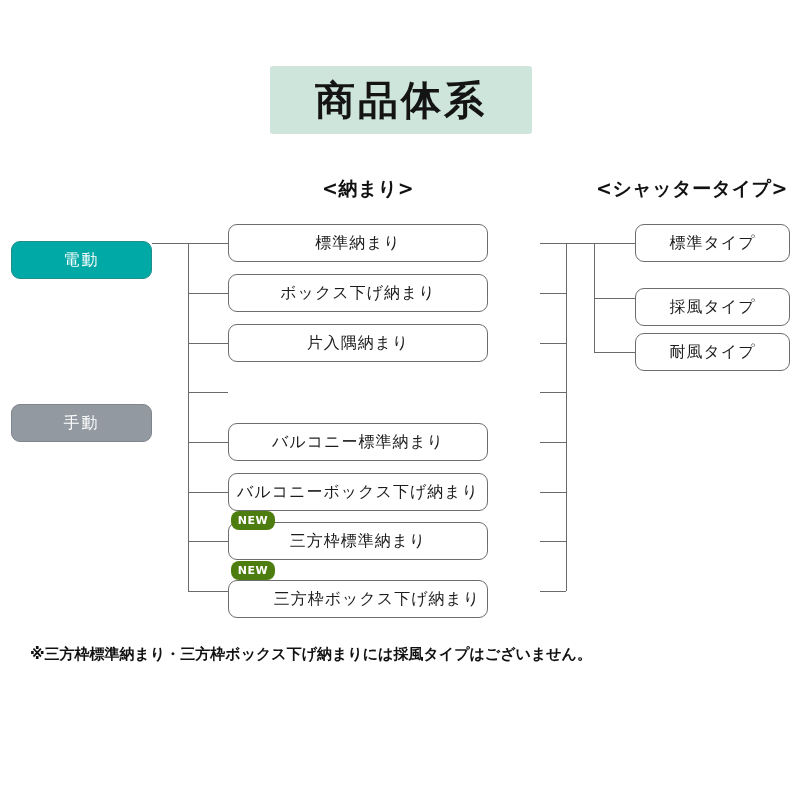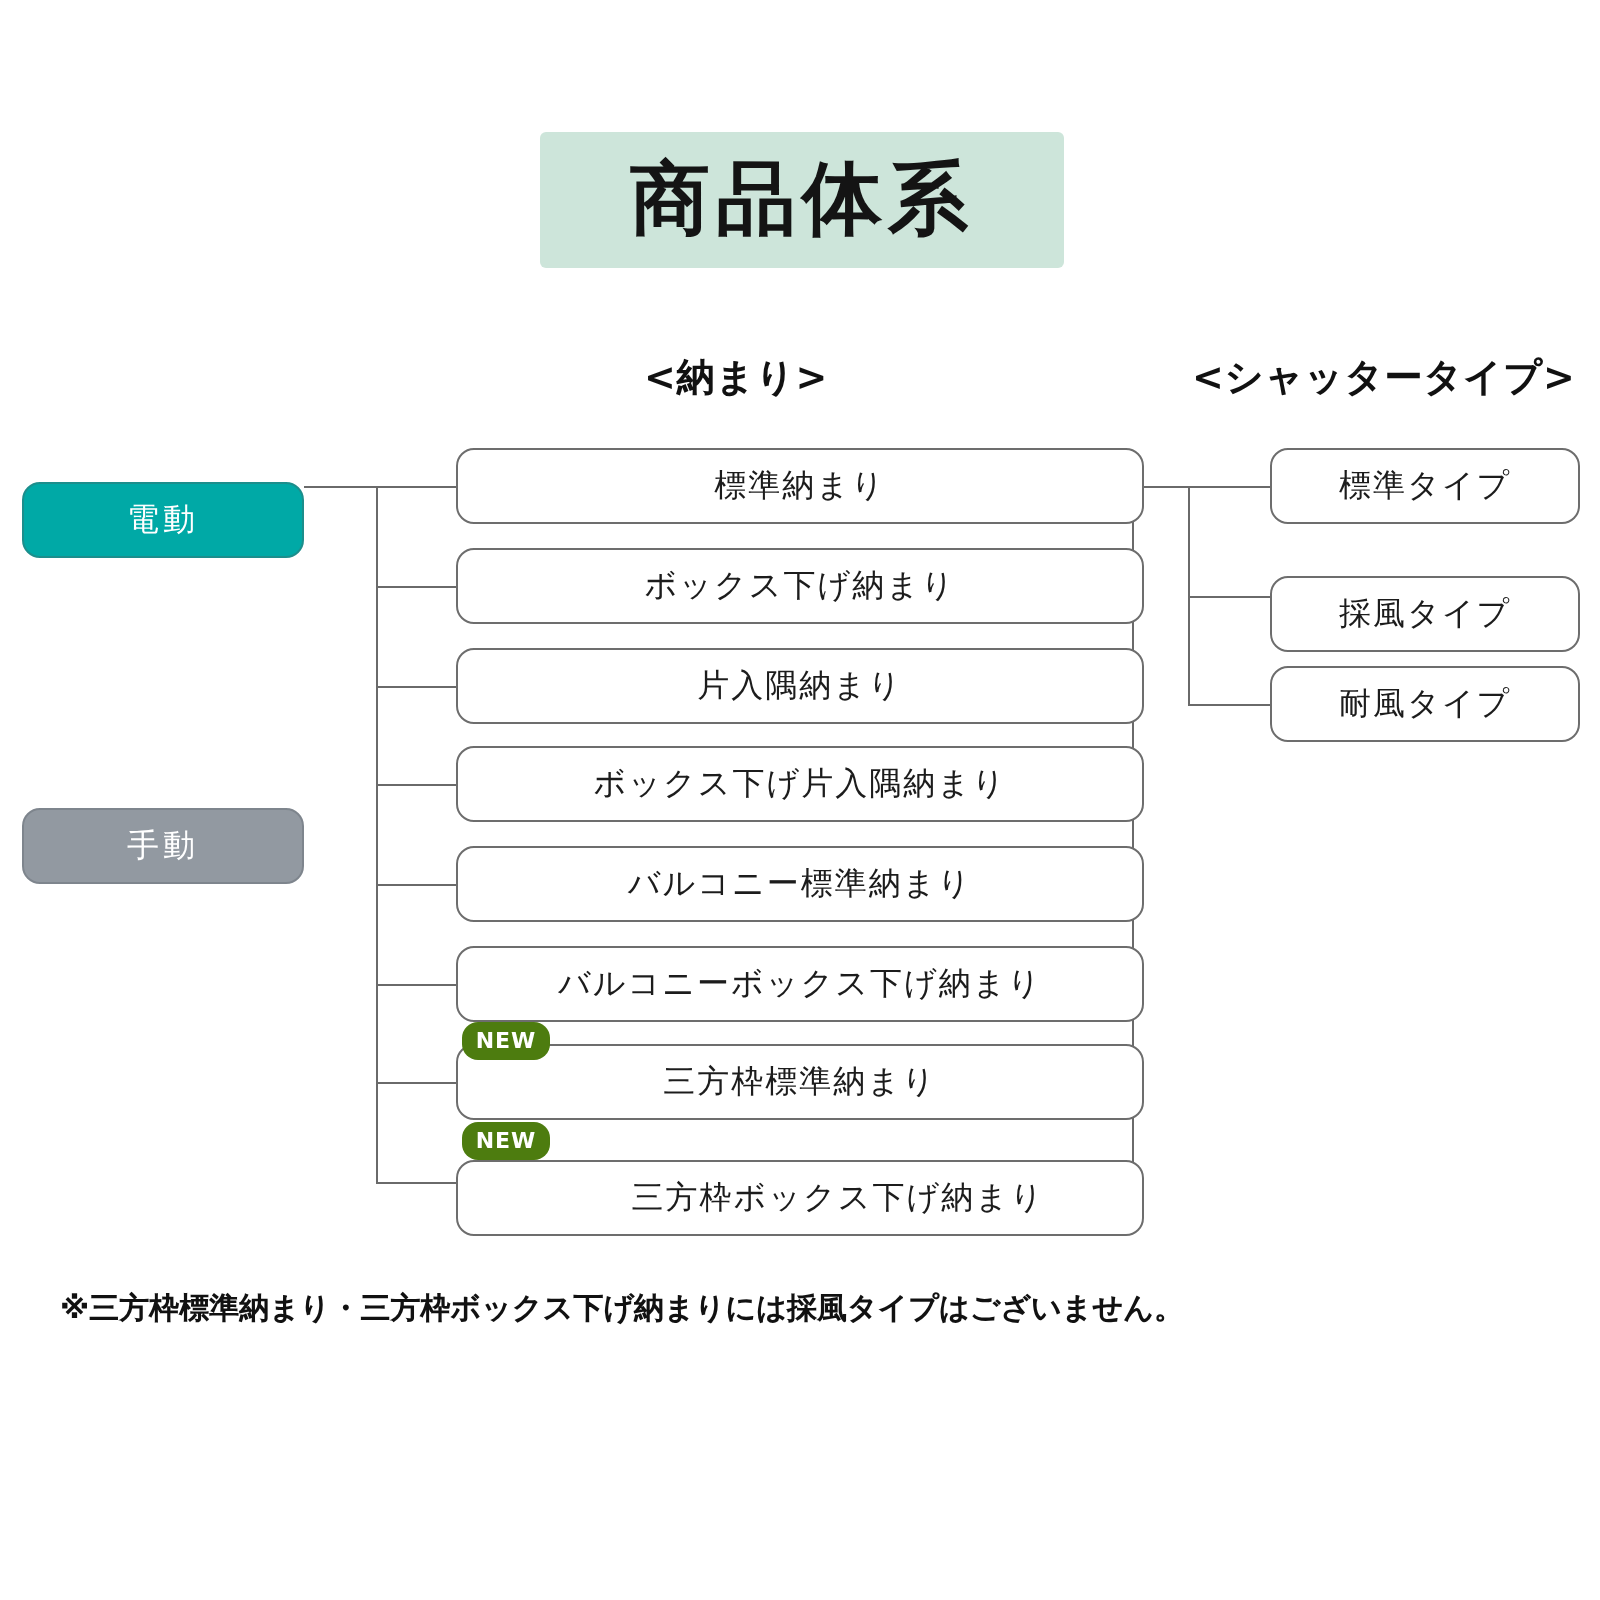--- a/index.html
+++ b/index.html
@@ -91,21 +91,21 @@
     justify-content: center;
   }
   .node-label {
     font-size: 16px;
     color: #1c1c1c;
     letter-spacing: 1px;
     white-space: nowrap;
   }
   .mid-box {
     left: 228px;
-    width: 344px;
+    width: 260px;
     height: 38px;
   }
   .right-box {
     left: 635px;
     width: 155px;
     height: 38px;
   }
 
   
   .new-badge {
@@ -198,23 +198,20 @@
 
   <div class="node-box mid-box" style="top:224px;">
     <span class="node-label">標準納まり</span>
   </div>
   <div class="node-box mid-box" style="top:274px;">
     <span class="node-label">ボックス下げ納まり</span>
   </div>
   <div class="node-box mid-box" style="top:324px;">
     <span class="node-label">片入隅納まり</span>
   </div>
-  <div class="node-box mid-box" style="top:373px;">
-    <span class="node-label">ボックス下げ片入隅納まり</span>
-  </div>
   <div class="node-box mid-box" style="top:423px;">
     <span class="node-label">バルコニー標準納まり</span>
   </div>
   <div class="node-box mid-box" style="top:473px;">
     <span class="node-label">バルコニーボックス下げ納まり</span>
   </div>
   <div class="node-box mid-box" style="top:522px;">
     <span class="node-label">三方枠標準納まり</span>
   </div>
   <div class="node-box mid-box" style="top:580px;padding-left:38px;">

